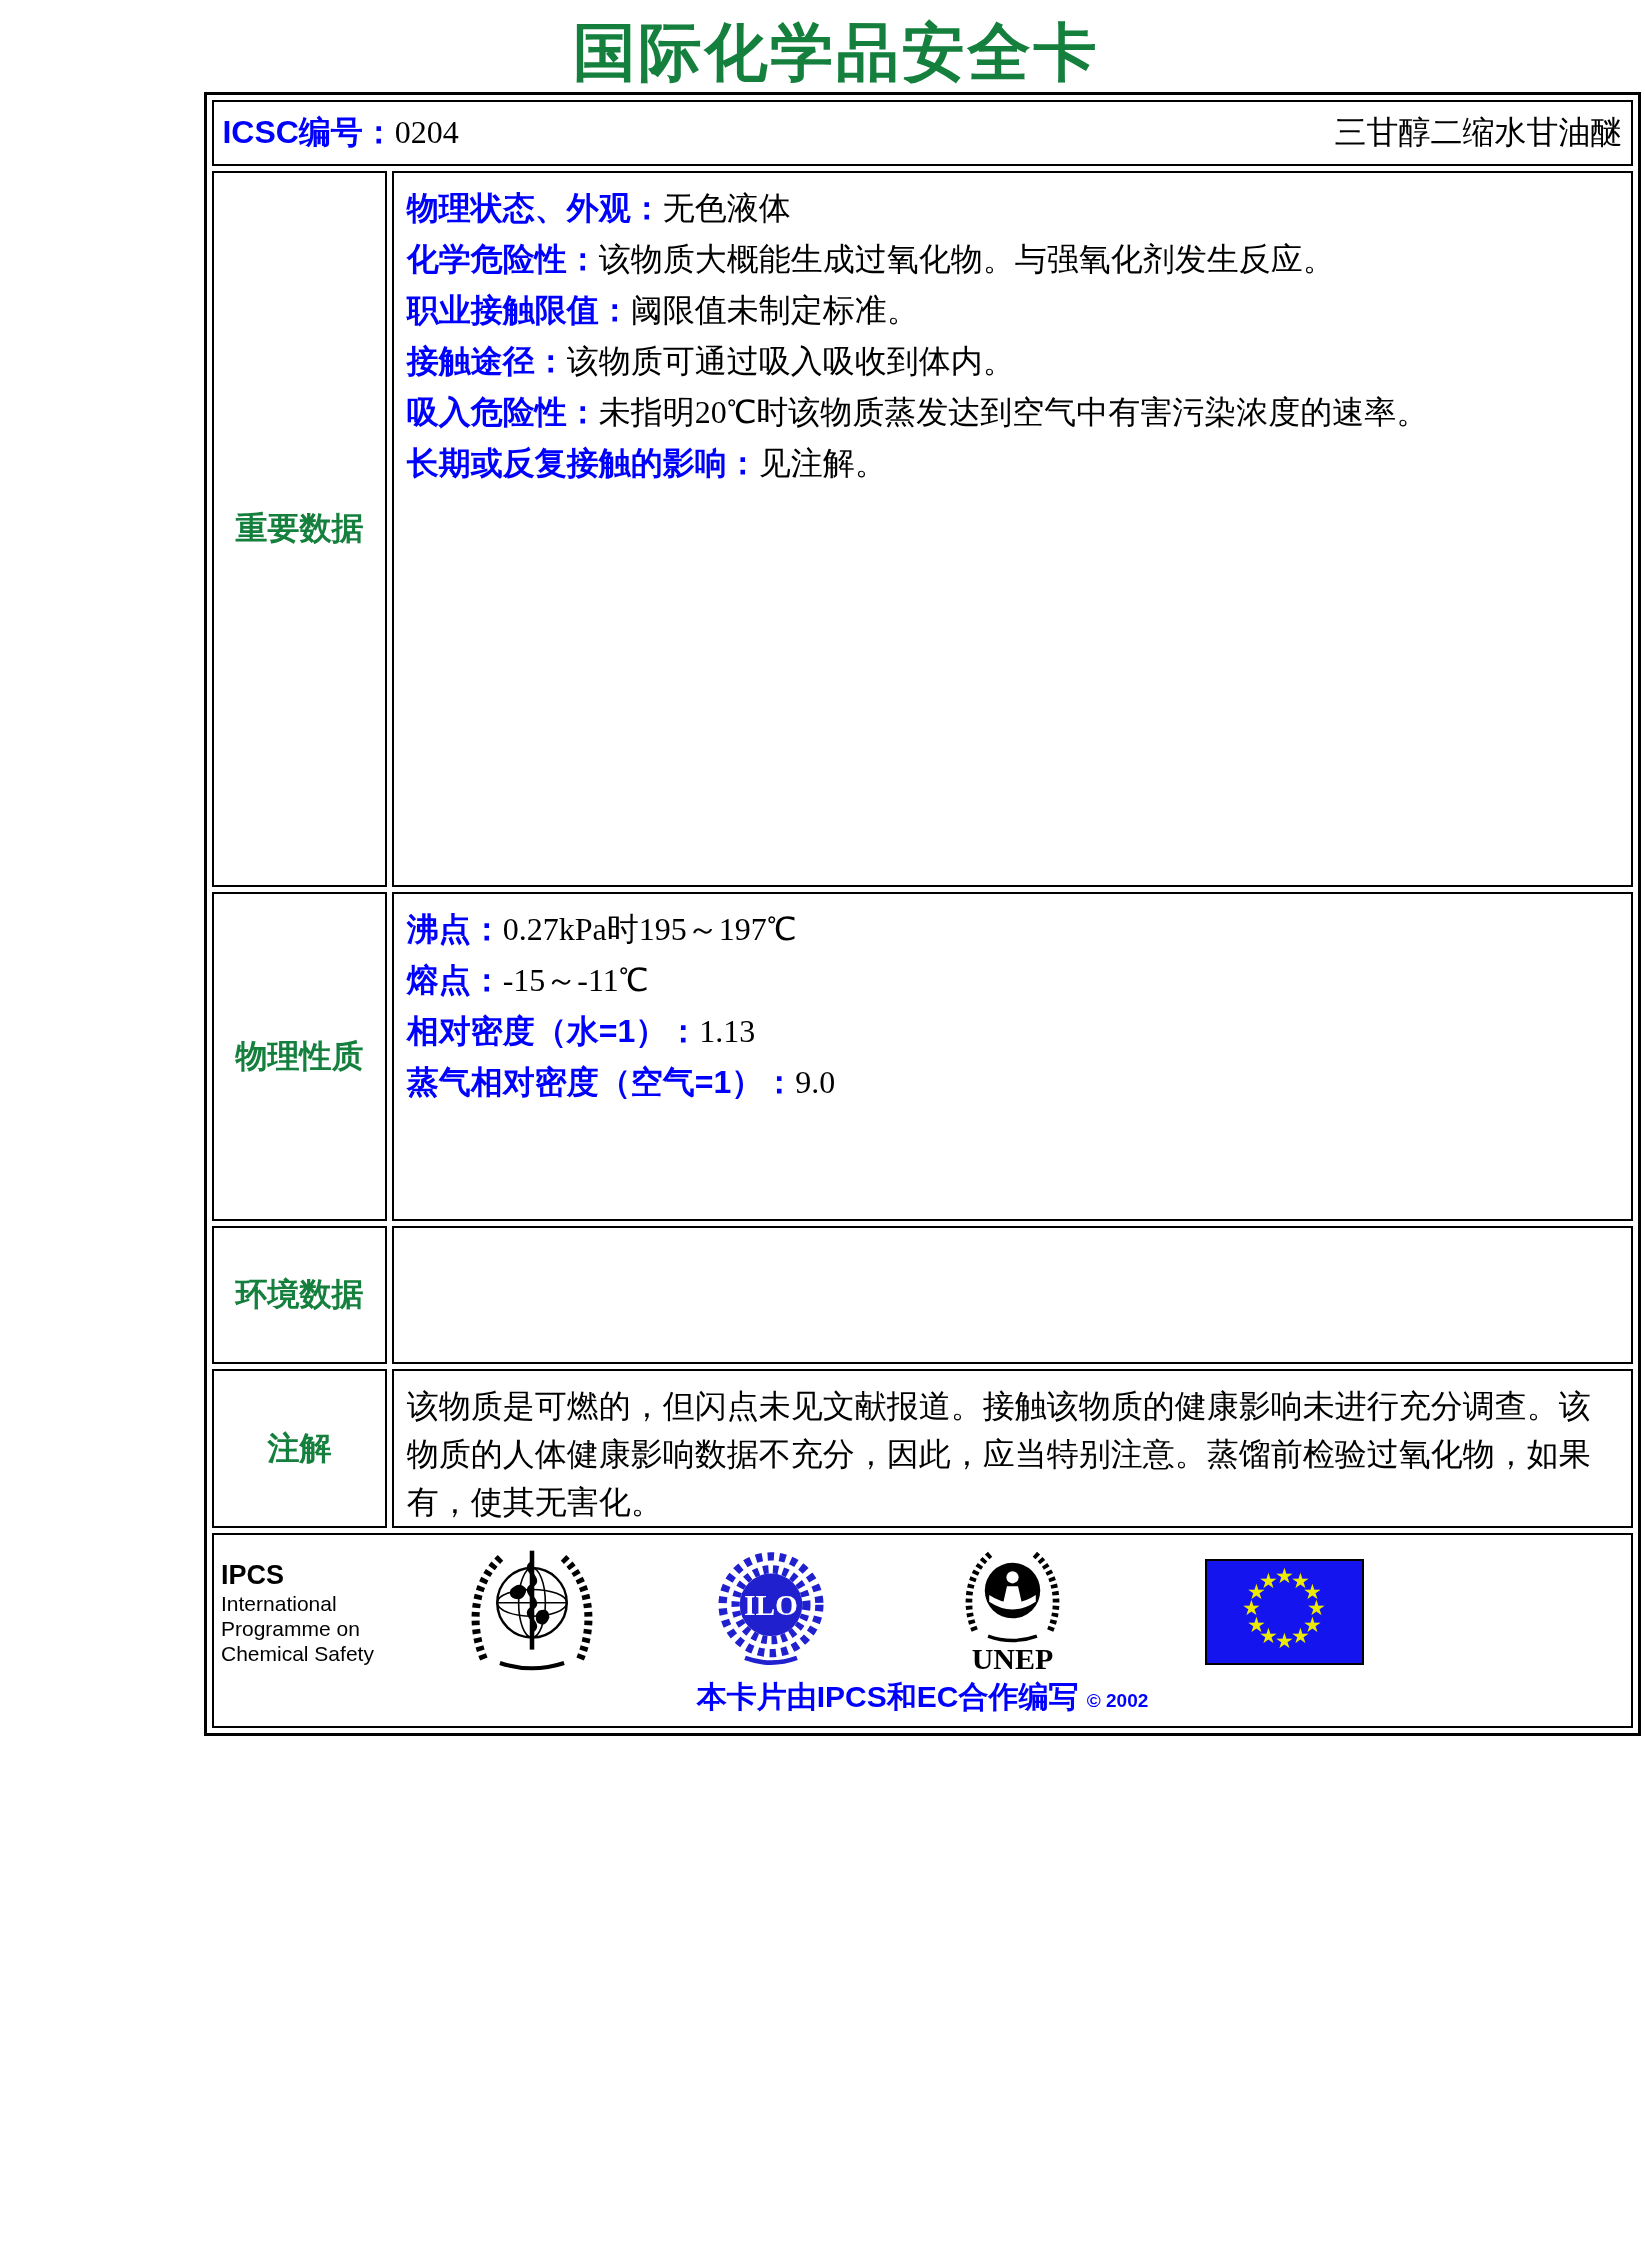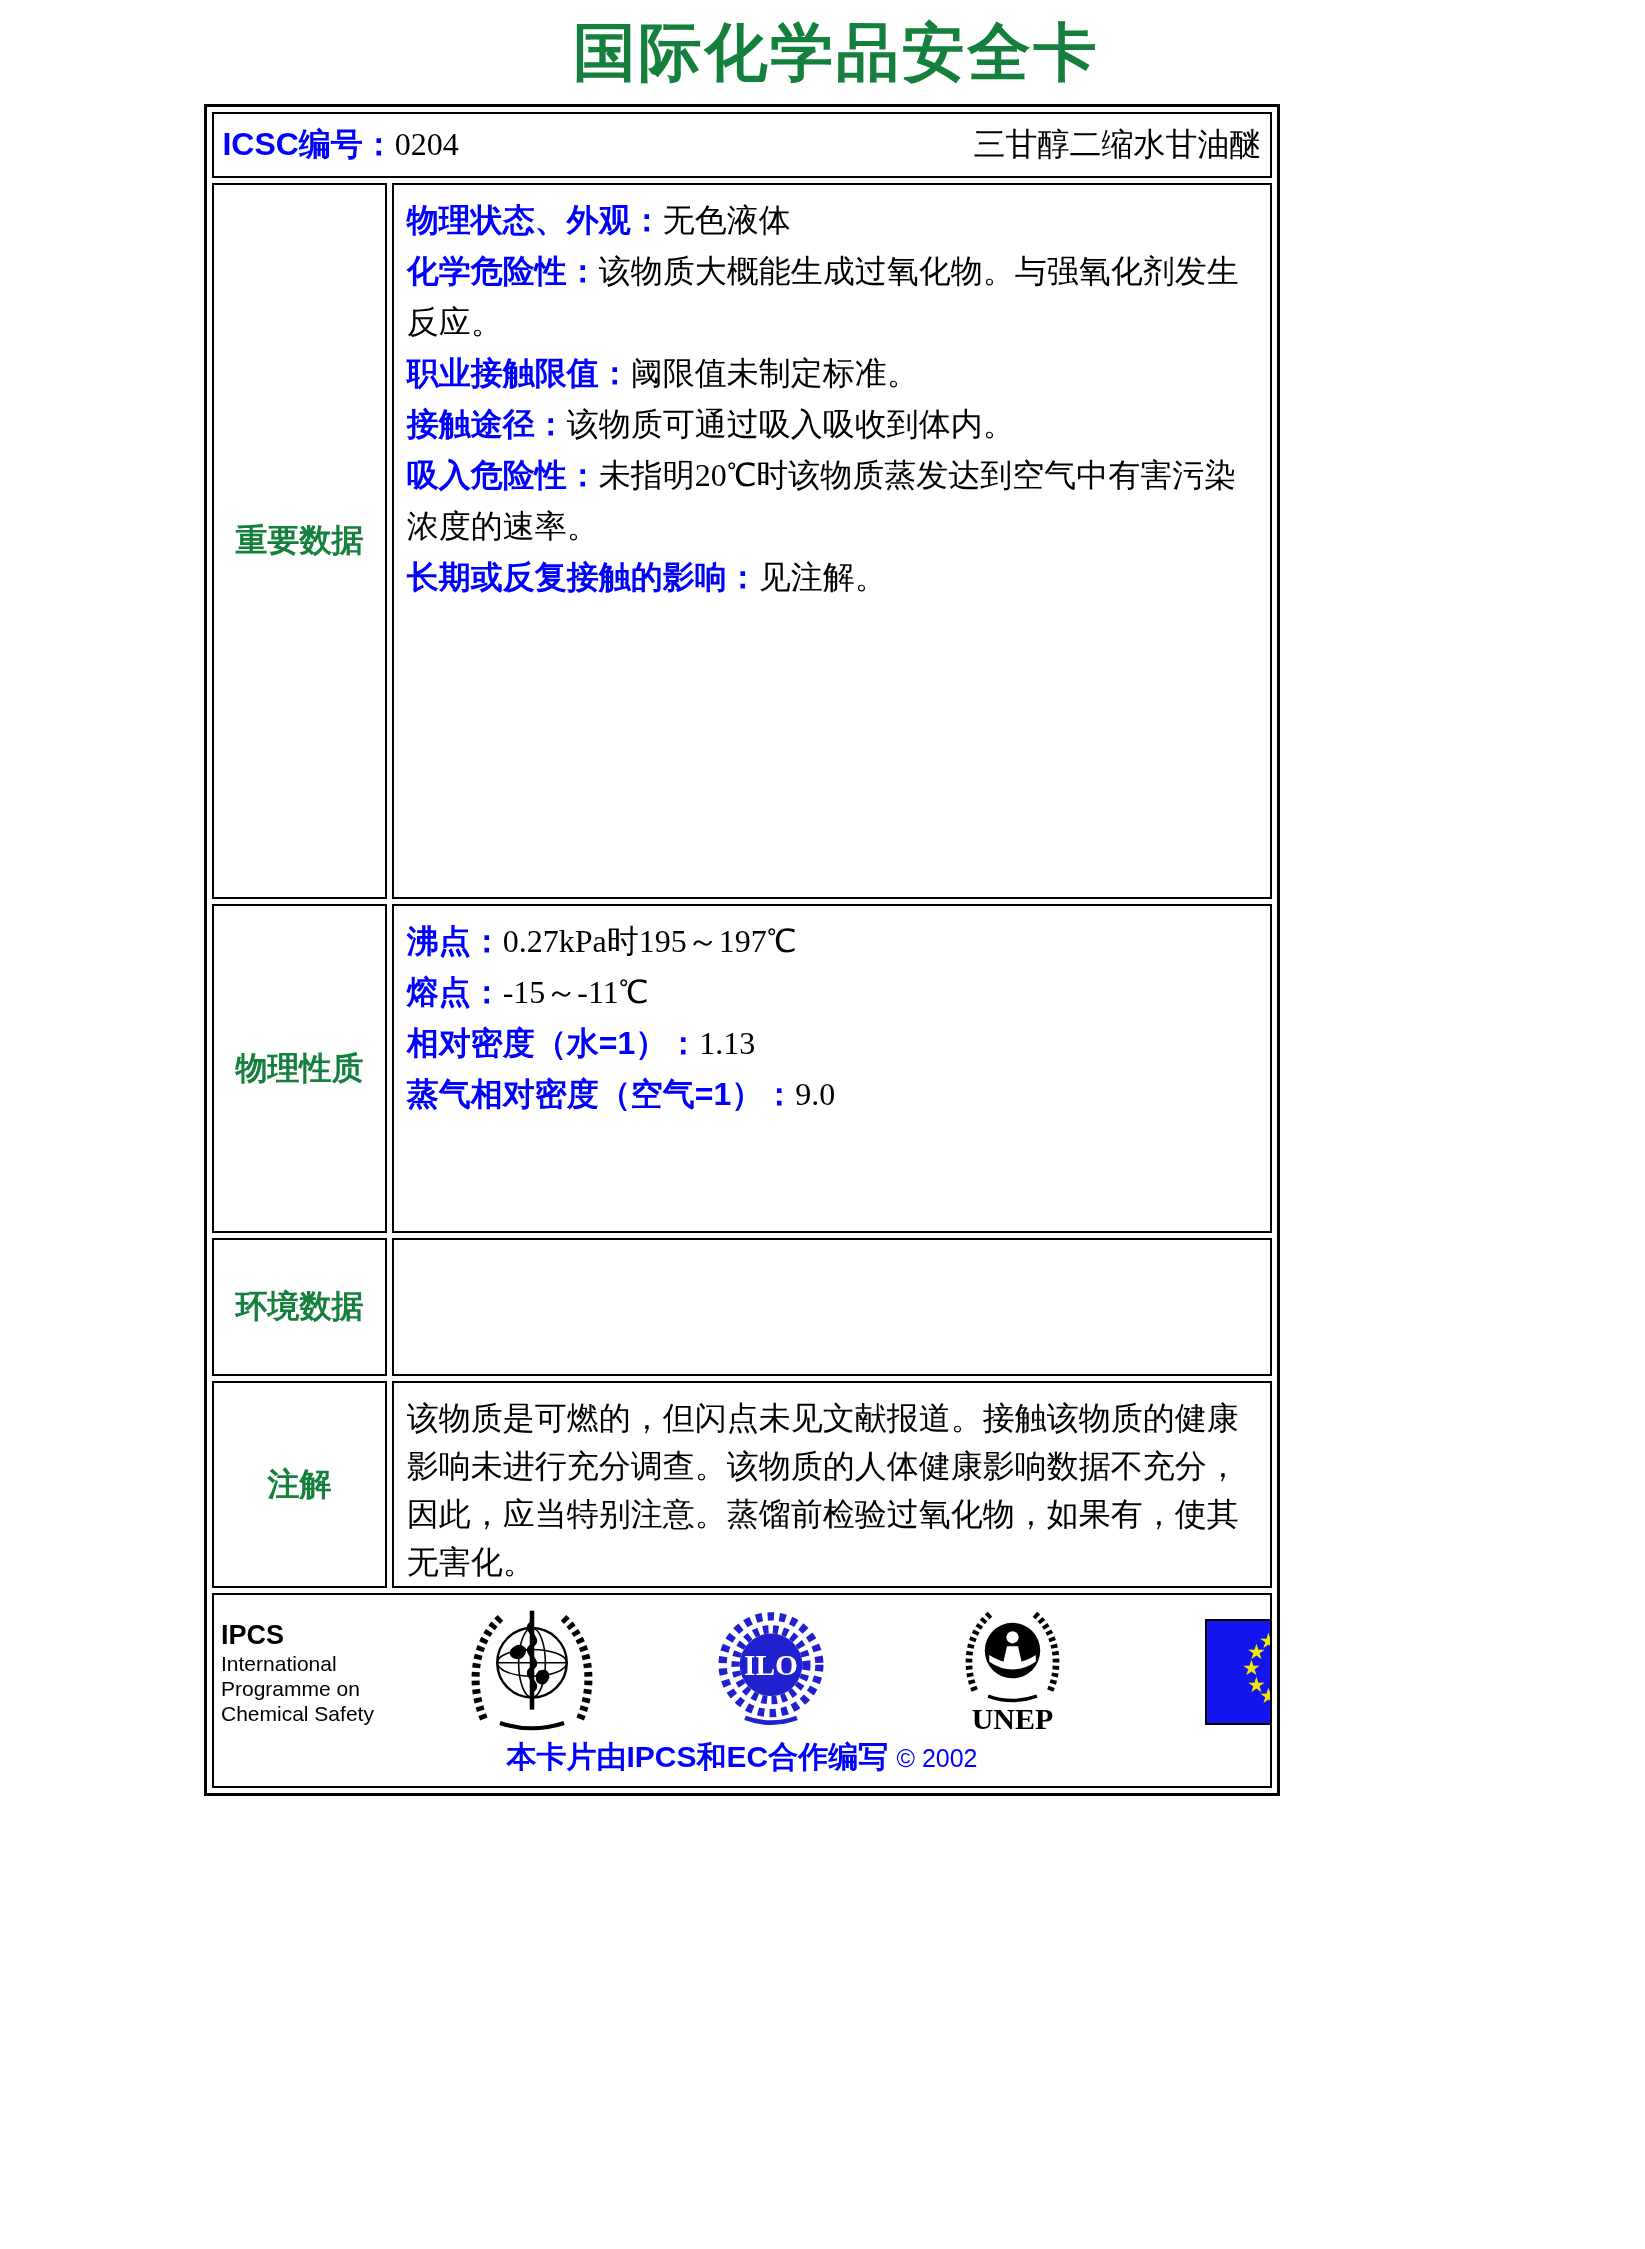--- a/index.html
+++ b/index.html
@@ -6,21 +6,21 @@
   body{
     width:1646px;height:2250px;background:#ffffff;position:relative;
     font-family:"Liberation Sans",sans-serif;color:#000;
   }
   .page-title{
     margin:17px 0 0 204px;width:1264px;height:73px;line-height:73px;
     text-align:center;color:#15803d;font-size:63px;font-weight:bold;
     font-family:"Liberation Serif",serif;letter-spacing:2.8px;white-space:nowrap;
   }
   table.card{
-    margin:14px 0 0 204px;width:1076px;
+    margin:2px 0 0 204px;width:1437px;
     border:3.5px solid #000;border-collapse:separate;border-spacing:5px;
     table-layout:fixed;background:#fff;
   }
   td{border:2.8px solid #000;background:#fff;padding:0;overflow:hidden;}
   td.label-cell{
     text-align:center;vertical-align:middle;color:#15803d;font-weight:bold;
     font-size:32px;font-family:"Liberation Sans",sans-serif;
   }
   td.content-cell{
     vertical-align:top;font-family:"Liberation Serif",serif;font-size:32px;
@@ -49,21 +49,21 @@
   }
   .eu-star{
     position:absolute;width:21px;height:21px;font-size:21px;line-height:21px;
     color:#ecea00;text-align:center;font-family:"DejaVu Sans",sans-serif;
   }
   .copyright{
     position:absolute;left:0;right:0;bottom:8.4px;text-align:center;
     color:#0000fe;font-size:30px;white-space:nowrap;
   }
   .cr-main{font-weight:bold;}
-  .cr-year{font-weight:normal;font-size:25px;}
+  .cr-year{font-weight:bold;font-size:19px;}
   .legal-flex{
     display:flex;align-items:center;height:68px;padding:0 7px;white-space:nowrap;
   }
   .legal-label{font-weight:bold;font-size:31px;font-family:"Liberation Sans",sans-serif;}
   .legal-text{font-size:30px;font-family:"Liberation Serif",serif;}
 </style>
 </head>
 <body>
 
 <div class="page-title">国际化学品安全卡</div>

